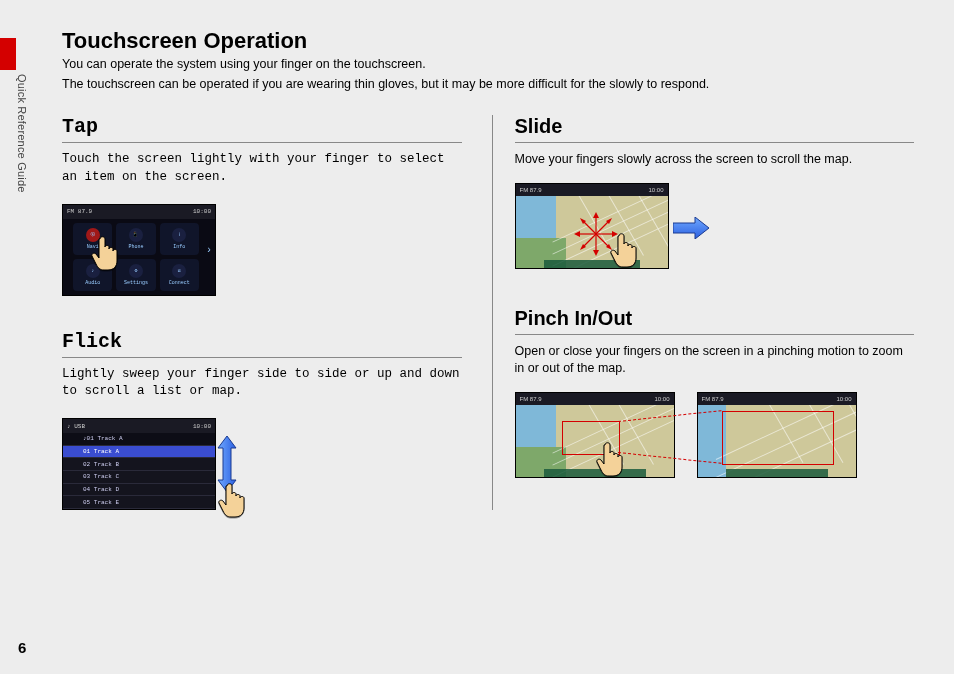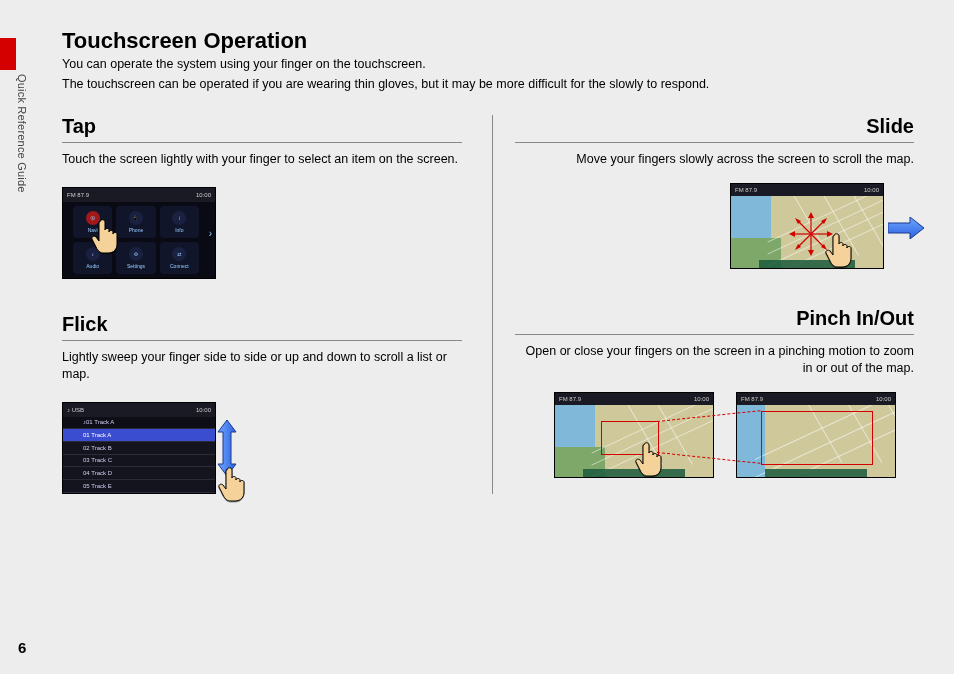--- a/index.html
+++ b/index.html
@@ -4,22 +4,22 @@
 <style>
 html,body{margin:0;padding:0;background:#ededed;font-family:"Helvetica Neue",Arial,sans-serif;color:#000;}
 .page{width:954px;height:674px;position:relative;box-sizing:border-box;}
 .red-tab{position:absolute;left:0;top:38px;width:16px;height:32px;background:#d40000;}
 .side-label{position:absolute;left:16px;top:74px;writing-mode:vertical-rl;text-orientation:mixed;font-size:11px;color:#444;letter-spacing:.2px;}
 .content{padding:28px 40px 0 62px;}
 .title{font-size:22px;font-weight:700;margin:0 0 2px;}
 .intro{font-size:12.5px;line-height:1.4;margin:2px 0;}
 .columns{display:flex;margin-top:22px;}
 .col{flex:1;padding-right:30px;}
-.col.left{border-right:1px solid #888;}
-.col.right{padding-left:22px;padding-right:0;text-align:right;}
+.col.left{border-right:1px solid #888;font-family:Liberation Mono, monospace;}
+.col.right{padding-left:22px;padding-right:0;}
 .sect-title{font-size:20px;font-weight:700;margin:0 0 2px;}
 .rule{border:none;border-top:1px solid #888;margin:4px 0 8px;}
 .sect-body{font-size:12.5px;line-height:1.4;margin:0 0 14px;}
 .illus{display:inline-block;}
 .page-num{position:absolute;left:18px;bottom:18px;font-size:15px;font-weight:700;}
 
 
 .tap-screen{width:152px;height:90px;background:#0a0a14;position:relative;border:1px solid #000;}
 .tap-top{height:14px;background:#1a1a24;display:flex;align-items:center;justify-content:space-between;padding:0 4px;font-size:6px;color:#ccc;}
 .tap-grid{position:absolute;top:18px;left:10px;right:16px;bottom:4px;display:grid;grid-template-columns:repeat(3,1fr);grid-template-rows:repeat(2,1fr);gap:4px;}

